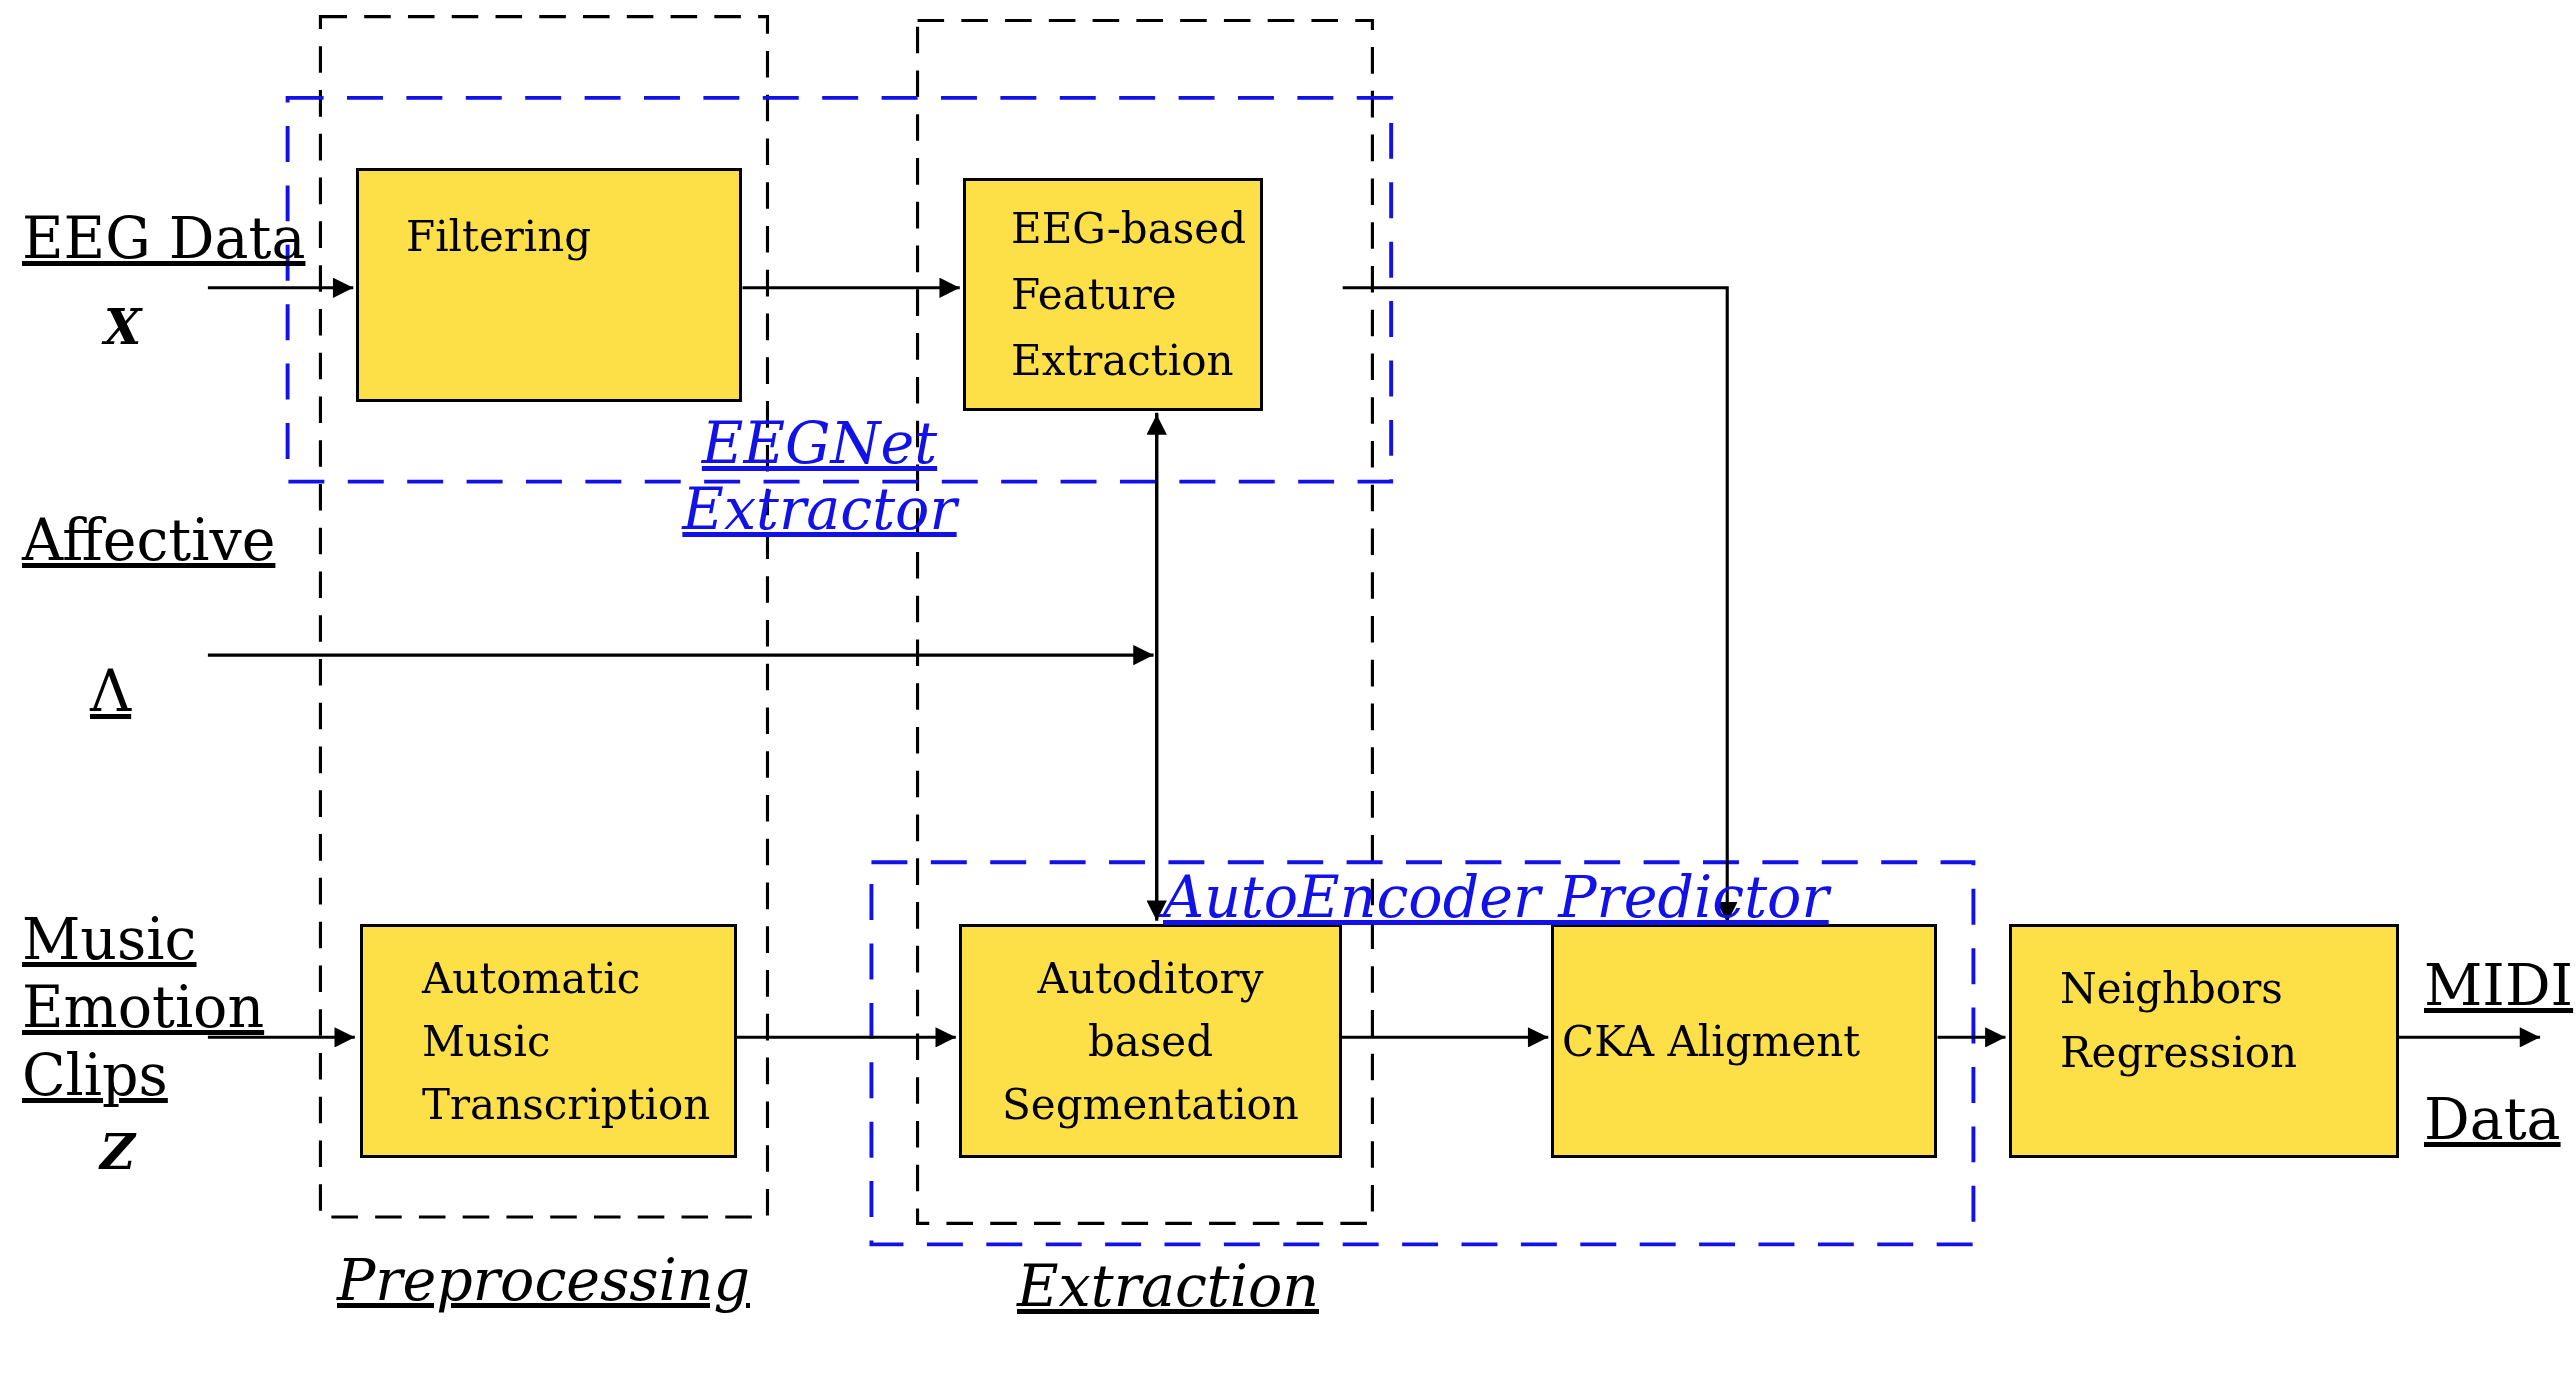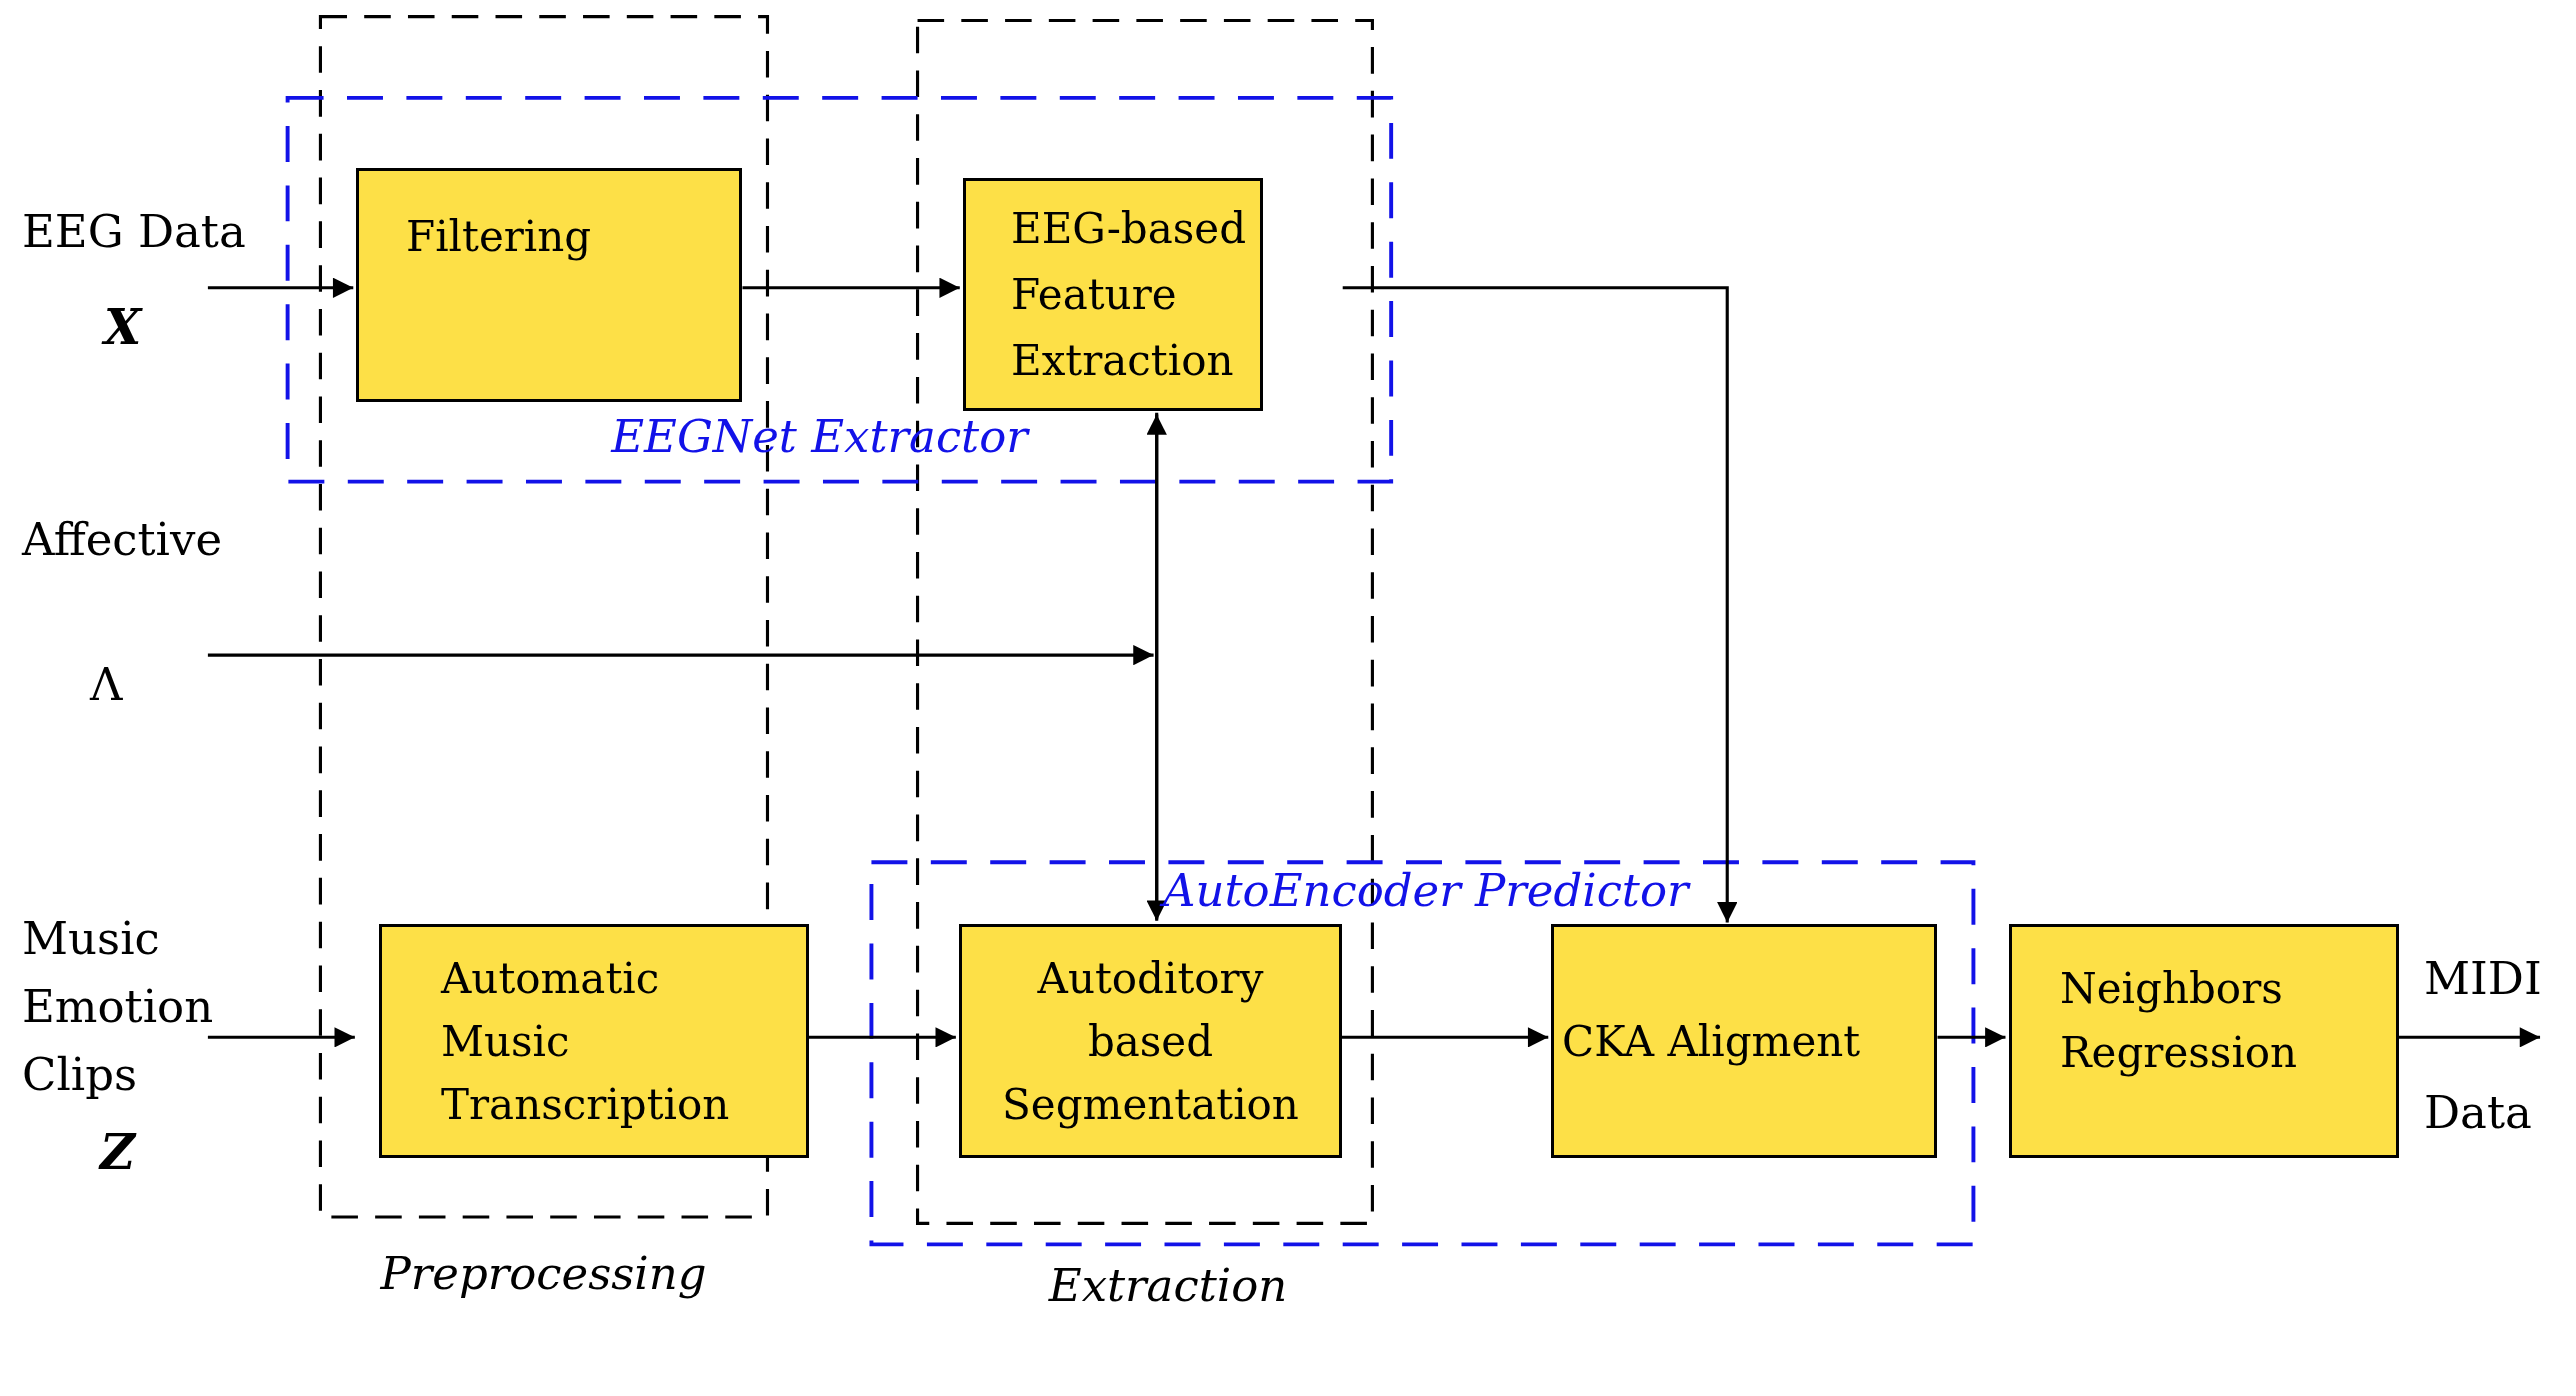--- a/index.html
+++ b/index.html
@@ -3,21 +3,21 @@
 <meta charset="utf-8">
 <style>
   html,body{margin:0;padding:0;background:#ffffff;}
   #canvas{position:relative;width:2576px;height:1397px;background:#ffffff;
           font-family:"DejaVu Serif",serif;color:#000;overflow:hidden;}
   #shapes{position:absolute;left:0;top:0;}
   .box{position:absolute;box-sizing:border-box;border:3.9px solid #000;
        font-size:42px;background:#fde047;}
   .col{display:flex;flex-direction:column;justify-content:center;}
   .lbl{position:absolute;white-space:nowrap;}
-  .f58{font-size:45px;}
+  .f58{font-size:57px;text-decoration:underline;}
   .it{font-style:italic;}
   .bold{font-weight:bold;}
   .blue{color:#1212e8;}
   .ctr{text-align:center;white-space:normal;}
 </style>
 </head>
 <body>
 
 <div id="canvas">
 
@@ -50,21 +50,21 @@
   <div class="box" style="left:356px;top:168px;width:386px;height:234px;padding:41px 0 0 47px;">
     <div>Filtering</div>
   </div>
 
   <div class="box col" style="left:963px;top:178px;width:300px;height:233px;padding-left:45px;line-height:66px;">
     <div>EEG-based</div>
     <div>Feature</div>
     <div>Extraction</div>
   </div>
 
-  <div class="box col" style="left:379px;top:924px;width:430px;height:234px;padding-left:59px;line-height:63px;">
+  <div class="box col" style="left:360px;top:924px;width:377px;height:234px;padding-left:59px;line-height:63px;">
     <div>Automatic</div>
     <div>Music</div>
     <div>Transcription</div>
   </div>
 
   <div class="box col ctr" style="left:959px;top:924px;width:383px;height:234px;line-height:63px;">
     <div>Autoditory</div>
     <div>based</div>
     <div>Segmentation</div>
   </div>

